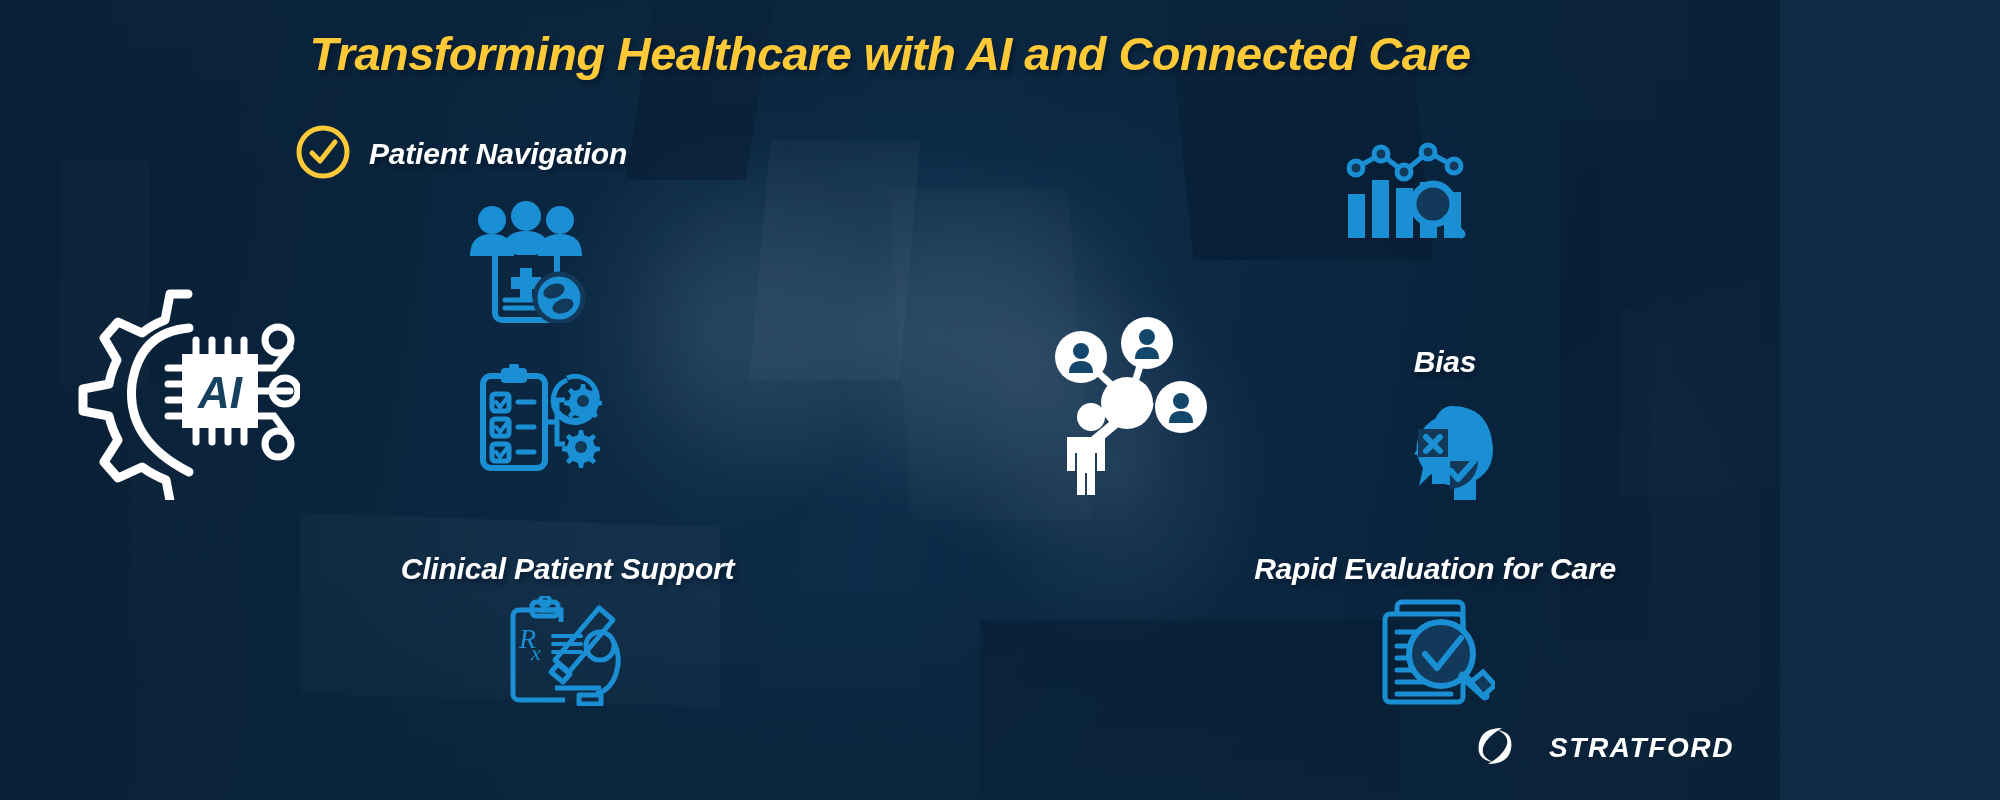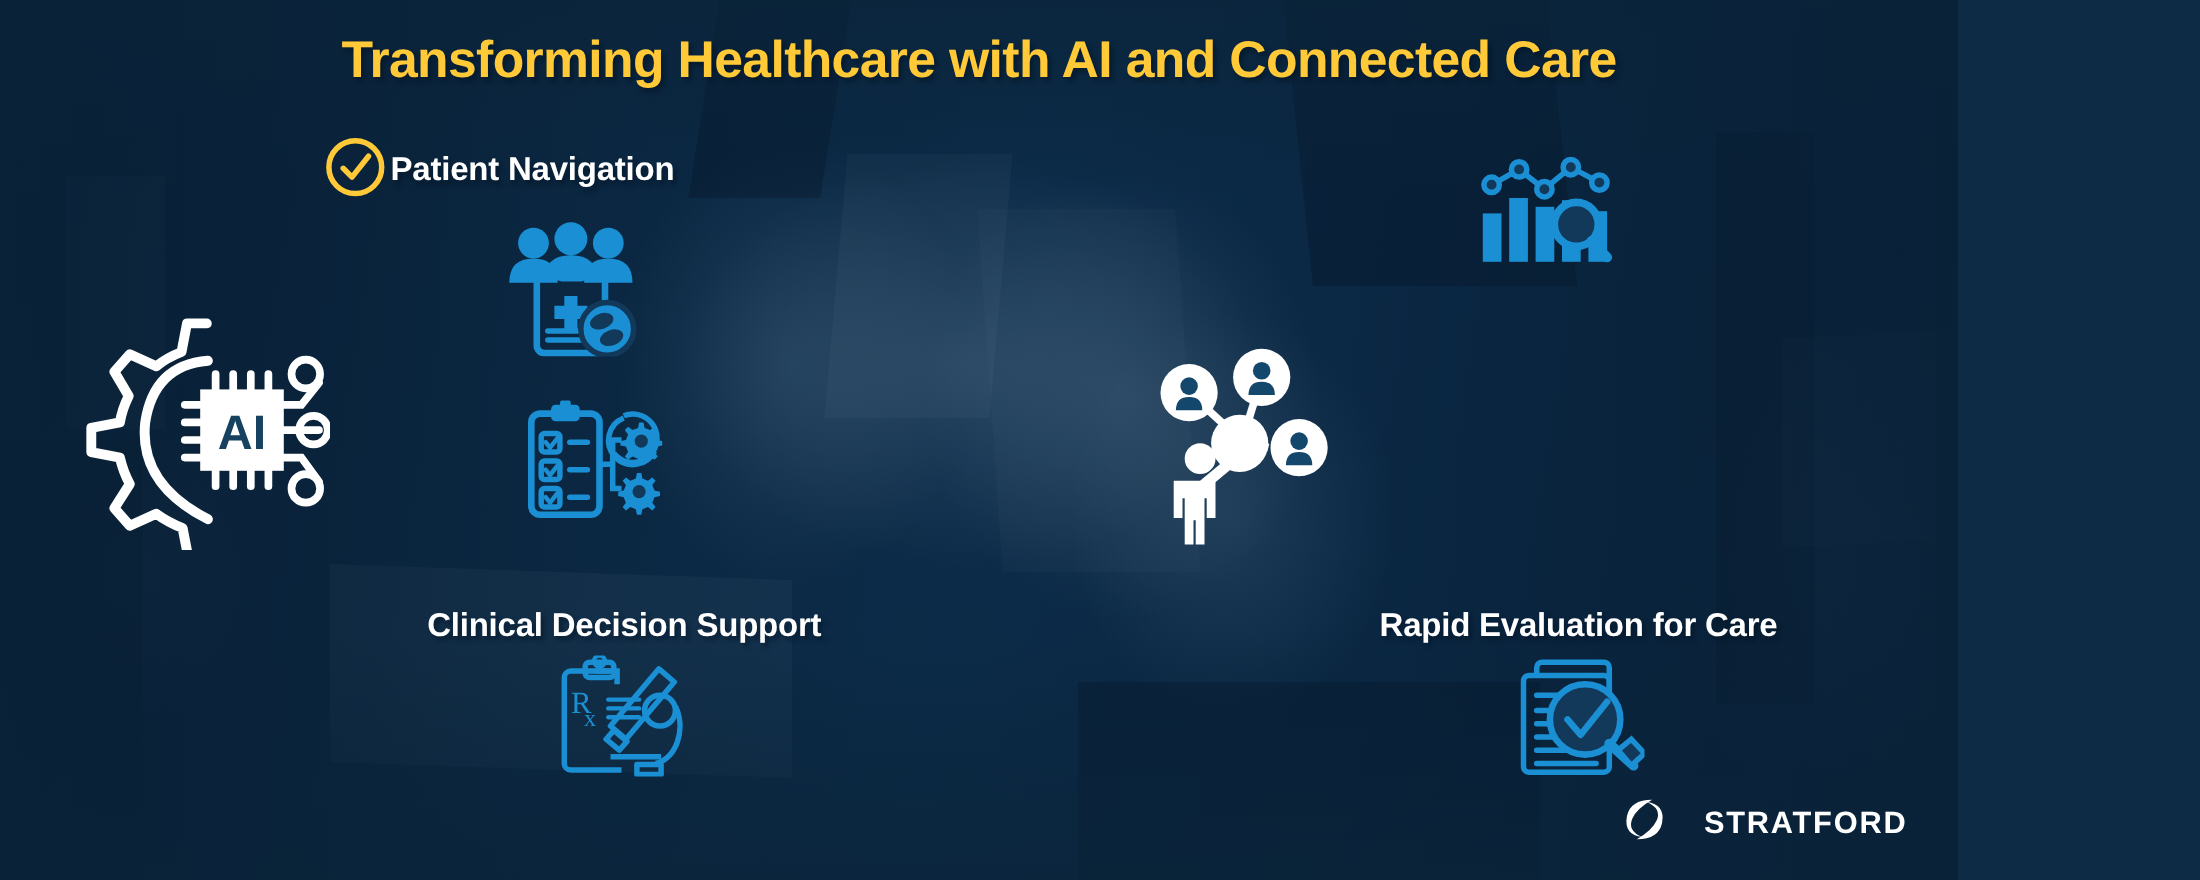--- a/index.html
+++ b/index.html
@@ -10,20 +10,21 @@
   body {
     font-family: "Liberation Sans", sans-serif;
   }
 
   .banner {
     position: relative;
     width: 1780px;
     height: 800px;
     overflow: hidden;
     background: #be185d;
+    font-style: italic;
   }
 
   
   .bg-photo {
     position: absolute;
     inset: 0;
     background:
       radial-gradient(ellipse 420px 300px at 880px 330px, rgba(190,215,232,0.30), rgba(190,215,232,0) 62%),
       radial-gradient(ellipse 300px 340px at 1020px 360px, rgba(205,225,240,0.26), rgba(205,225,240,0) 60%),
       radial-gradient(ellipse 260px 330px at 720px 330px, rgba(185,212,232,0.25), rgba(185,212,232,0) 62%),
@@ -70,21 +71,21 @@
     color: #ffc938;
     text-shadow: 3px 4px 4px rgba(4,20,36,0.60);
     white-space: nowrap;
   }
 
   
   .block { position: absolute; }
   .block-head {
     display: flex;
     align-items: center;
-    gap: 4px;
+    gap: 18px;
     white-space: nowrap;
   }
   .block-label {
     font-size: 30px;
     font-weight: bold;
     color: #ffffff;
     letter-spacing: -0.2px;
     text-shadow: 3px 4px 4px rgba(4,20,36,0.55);
     white-space: nowrap;
   }
@@ -274,21 +275,21 @@
                      l-5 2 l-1 5 l-4 0 l-1 -5 l-5 -2 l-4 3 l-3 -3 l3 -4 l-2 -5 l-5 -1 l0 -4 l5 -1 l2 -5
                      l-3 -4 l3 -3 l4 3 l5 -2 z"></path>
           </g>
           <circle cx="106" cy="83" r="6" fill="#12395a"></circle>
         </svg>
       </span>
     </div>
   </div>
 
   <div class="block" style="left:330px; top:552px; width:475px;">
-    <div class="block-label center">Clinical Decision Support</div>
+    <div class="block-label center">Clinical Patient Support</div>
     <div class="icon-row" style="margin-top:10px;">
       <span>
         <svg width="130" height="110" viewBox="0 0 130 110" fill="none">
           <path d="M52 14 H16 a6 6 0 0 0 -6 6 v78 a6 6 0 0 0 6 6 h46" stroke="#1b8fd4" stroke-width="5" fill="none"></path>
           <path d="M38 14 h20 v12" stroke="#1b8fd4" stroke-width="5" fill="none"></path>
           <rect x="29" y="6" width="26" height="14" rx="4" stroke="#1b8fd4" stroke-width="5" fill="none"></rect>
           <circle cx="42" cy="5" r="5" stroke="#1b8fd4" stroke-width="4" fill="none"></circle>
           <g fill="#1b8fd4" font-family="'Liberation Serif',serif">
             <text x="16" y="52" font-size="28">R</text>
             <text x="28" y="64" font-size="22">x</text>
@@ -334,20 +335,38 @@
           </g>
           <g stroke="#1b8fd4" stroke-width="7" fill="#12395a">
             <circle cx="97" cy="62" r="20"></circle>
           </g>
           <path d="M111 77 l14 15" stroke="#1b8fd4" stroke-width="9" stroke-linecap="round"></path>
         </svg>
       </span>
     </div>
   </div>
 
+  <div class="block" style="left:1340px; top:345px; width:210px;">
+    <div class="block-label center">Bias</div>
+    <div class="icon-row" style="margin-top:22px;">
+      <span>
+        <svg width="110" height="115" viewBox="0 0 110 115" fill="none">
+          <path d="M62 5 q34 0 40 34 q5 28 -16 40 l0 20 h-22 v-16 h-22 v-24 l-18 -6 l18 -26 q6 -22 20 -22 z" fill="#1b8fd4"></path>
+          <path d="M86 28 a32 32 0 1 1 -45 45 l-12 12 l4 -18 a32 32 0 0 1 53 -39 z" fill="#1b8fd4"></path>
+          <path d="M28 56 h30 v-28 h-30 z" fill="#12395a"></path>
+          <g stroke="#1b8fd4" stroke-width="6" stroke-linecap="round">
+            <path d="M36 36 l14 14"></path>
+              <path d="M50 36 l-14 14"></path>
+          </g>
+          <path d="M60 60 L88 60 a28 28 0 0 1 -28 28 z" fill="#12395a"></path>
+          <path d="M61 70 l7 8 l16 -18" stroke="#1b8fd4" stroke-width="6" stroke-linecap="round" stroke-linejoin="round" fill="none"></path>
+        </svg>
+      </span>
+    </div>
+  </div>
 
   <div class="block" style="left:1190px; top:552px; width:490px;">
     <div class="block-label center">Rapid Evaluation for Care</div>
     <div class="icon-row" style="margin-top:10px;">
       <span>
         <svg width="120" height="110" viewBox="0 0 120 110" fill="none">
           <g stroke="#1b8fd4" stroke-width="5" fill="none">
             <path d="M22 18 v-7 a5 5 0 0 1 5 -5 h56 a5 5 0 0 1 5 5 v58"></path>
             <rect x="10" y="18" width="78" height="88" rx="5"></rect>
           </g>

